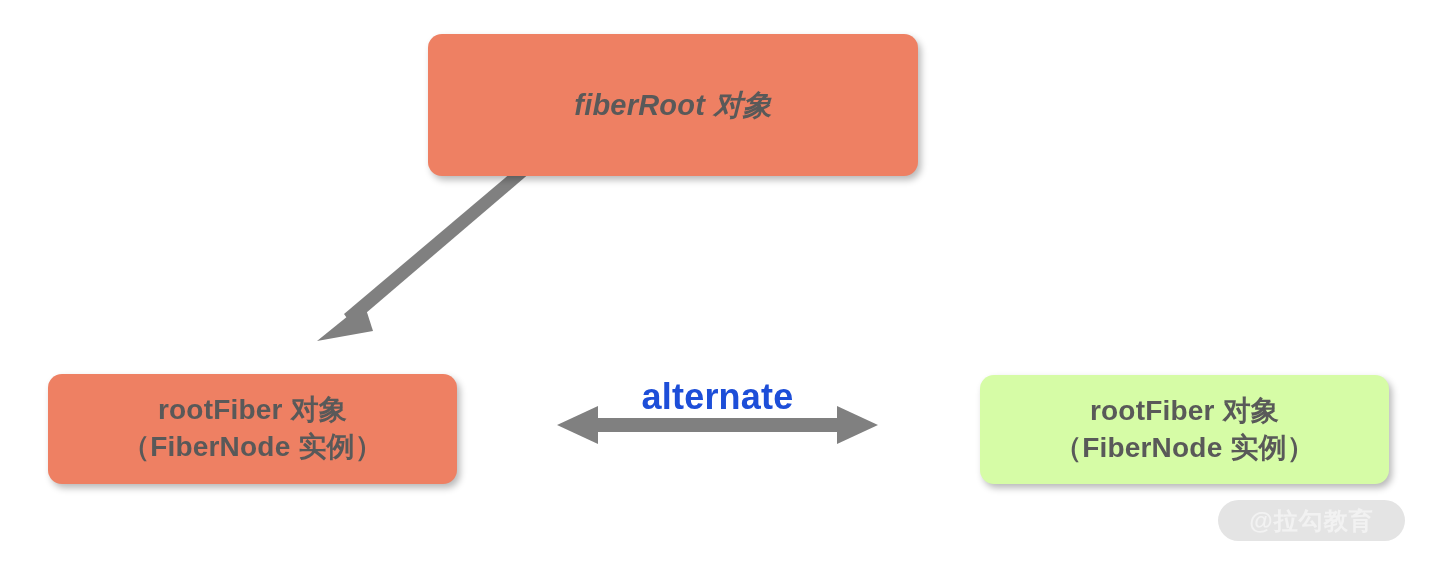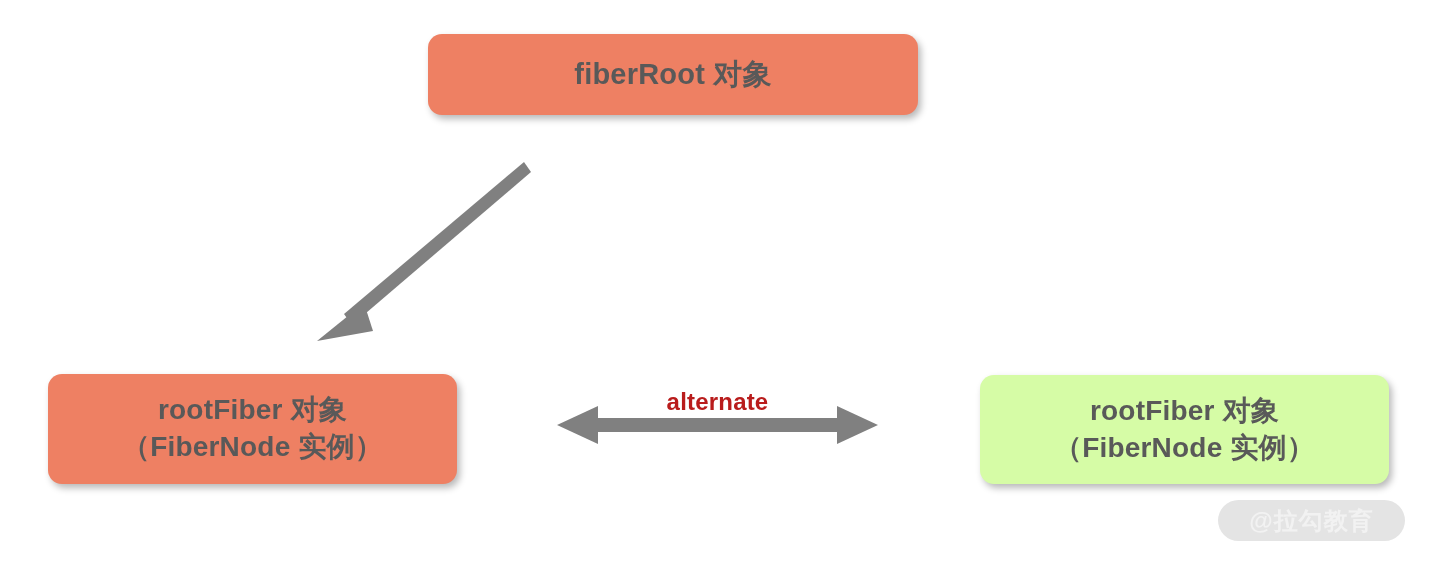--- a/index.html
+++ b/index.html
@@ -48,22 +48,23 @@
     letter-spacing: 0.2px;
     white-space: nowrap;
     line-height: 1.32;
   }
 
   
   #node-fiber-root {
     left: 428px;
     top: 34px;
     width: 490px;
-    height: 81px;
+    height: 142px;
     background: #ee8063;
+    font-style: italic;
   }
   #node-fiber-root .line { font-size: 29px; }
 
   
   #node-root-fiber-current {
     left: 48px;
     top: 374px;
     width: 409px;
     height: 110px;
     background: #ee8063;
@@ -77,26 +78,26 @@
     width: 409px;
     height: 109px;
     background: #d6fca6;
   }
   #node-root-fiber-alternate .line { font-size: 28px; }
 
   
   #alternate-label {
     position: absolute;
     left: 557px;
-    top: 388px;
+    top: 376px;
     width: 321px;
     text-align: center;
-    font-size: 24px;
+    font-size: 36px;
     font-weight: bold;
-    color: #b91c1c;
+    color: #1d4ed8;
     z-index: 3;
     letter-spacing: 0.2px;
   }
 
   
   #watermark {
     position: absolute;
     left: 1218px;
     top: 500px;
     width: 187px;

